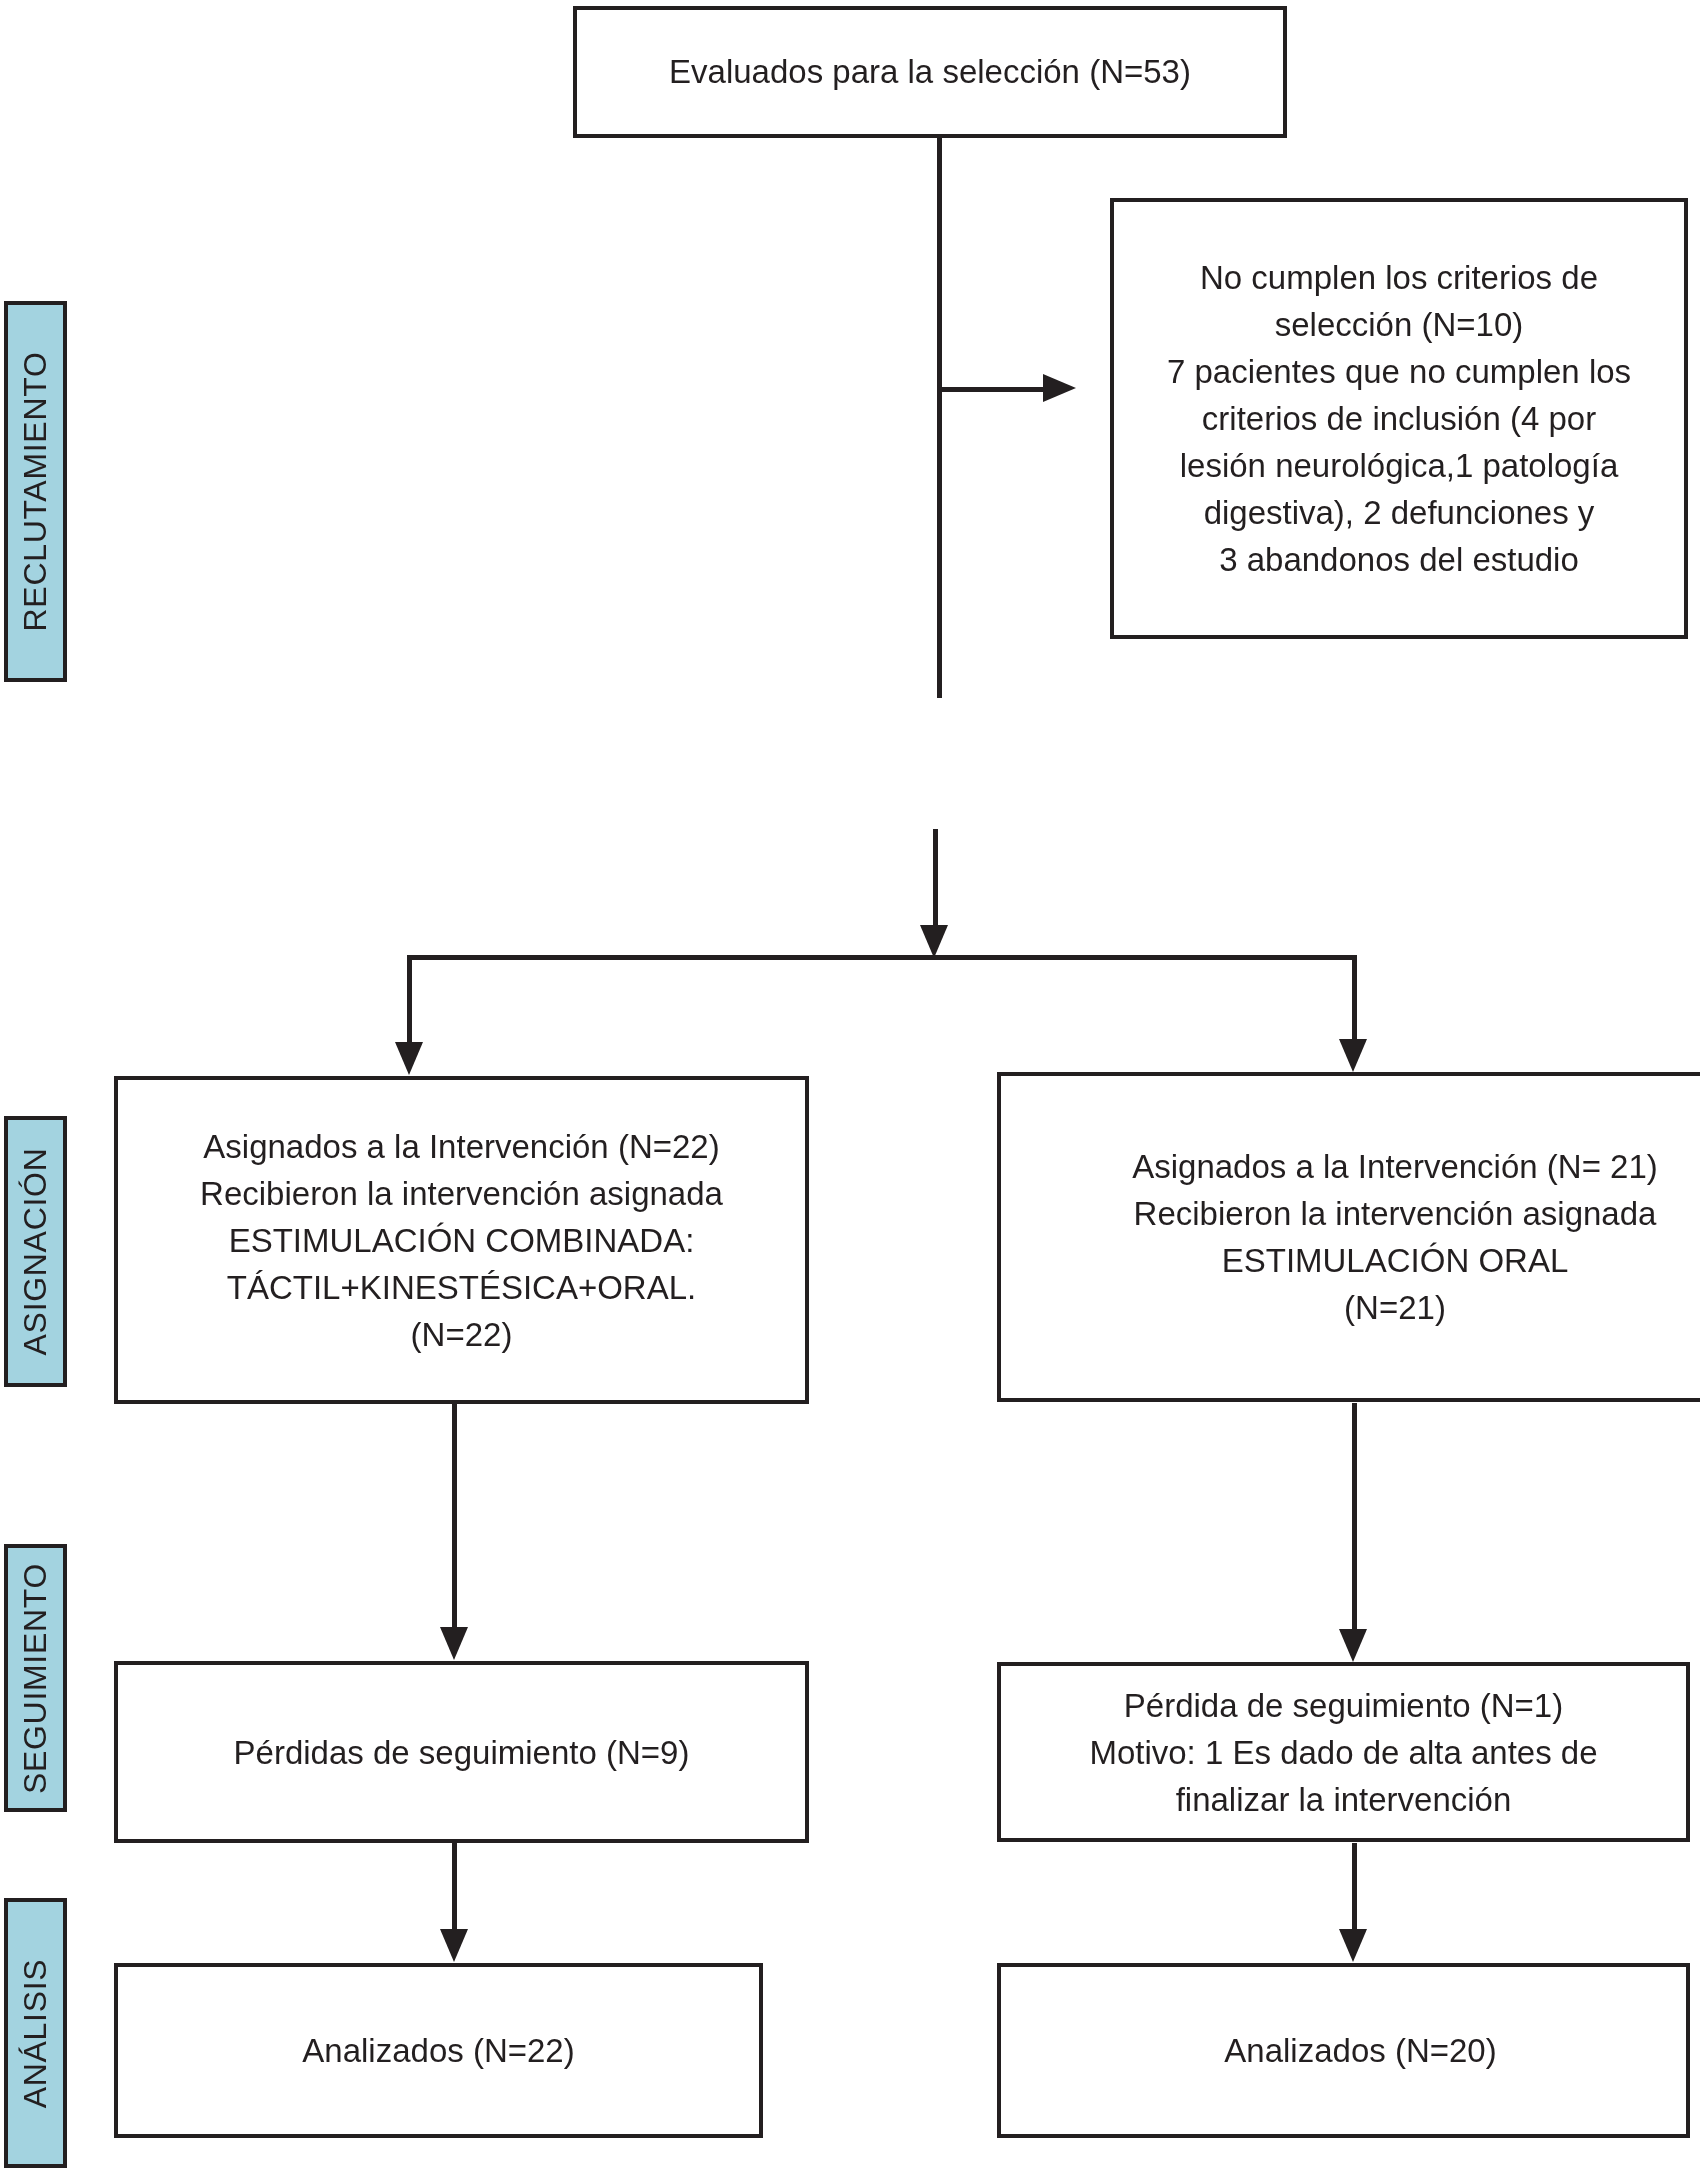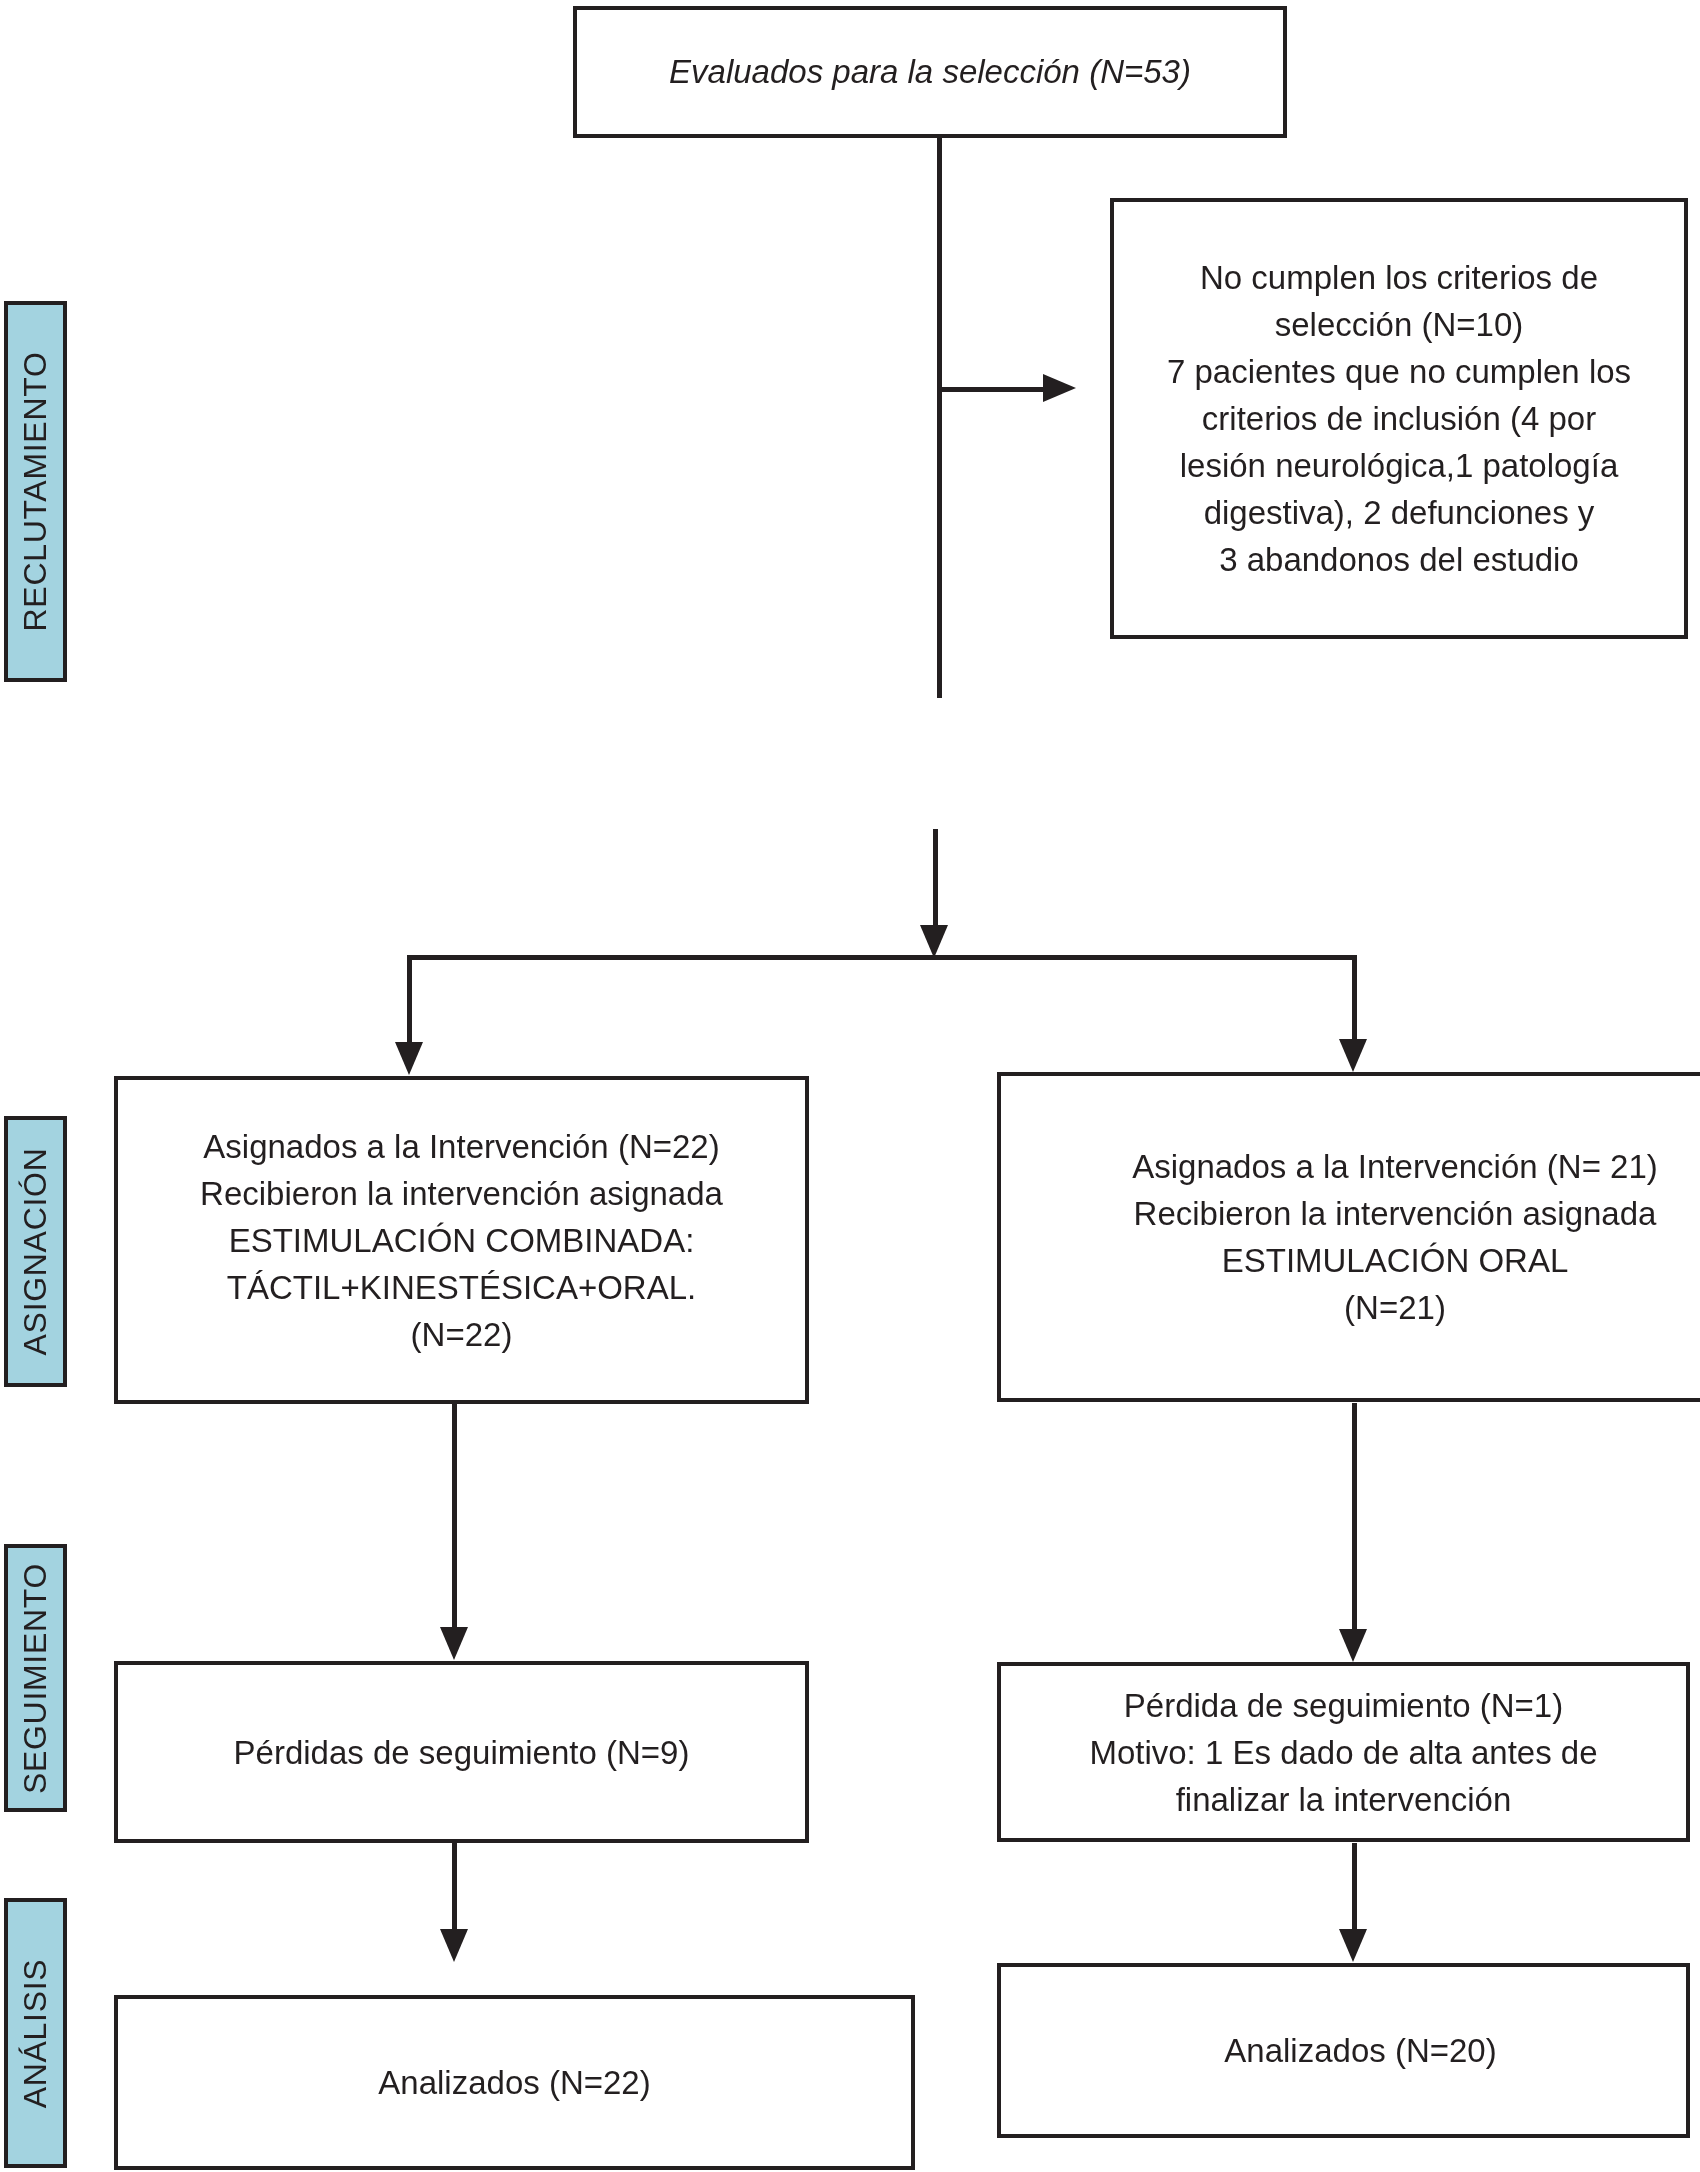--- a/index.html
+++ b/index.html
@@ -112,21 +112,21 @@
 
   <div class="vline" style="left:1352px;top:1403px;height:226px;"></div>
   <div class="arrow-down" style="left:1339px;top:1629px;"></div>
 
   <div class="vline" style="left:452px;top:1843px;height:87px;"></div>
   <div class="arrow-down" style="left:440px;top:1929px;"></div>
 
   <div class="vline" style="left:1352px;top:1843px;height:87px;"></div>
   <div class="arrow-down" style="left:1339px;top:1929px;"></div>
 
-  <div class="flowbox" style="left:573px;top:5.5px;width:714px;height:132px;font-style:italic;">
+  <div class="flowbox" style="left:573px;top:5.5px;width:714px;height:132px;">
     <span class="txt">Evaluados para la selección (N=53)</span>
   </div>
 
   <div class="flowbox" style="left:1110px;top:198px;width:578px;height:441px;">
     <span class="txt">No cumplen los criterios de
 selección (N=10)
 7 pacientes que no cumplen los
 criterios de inclusión (4 por
 lesión neurológica,1 patología
 digestiva), 2 defunciones y
@@ -152,21 +152,21 @@
   <div class="flowbox" style="left:114px;top:1661px;width:695px;height:182px;">
     <span class="txt">Pérdidas de seguimiento (N=9)</span>
   </div>
 
   <div class="flowbox" style="left:997px;top:1662px;width:693px;height:180px;">
     <span class="txt">Pérdida de seguimiento (N=1)
 Motivo: 1 Es dado de alta antes de
 finalizar la intervención</span>
   </div>
 
-  <div class="flowbox" style="left:114px;top:1963px;width:801px;height:175px;margin-top:32px;">
+  <div class="flowbox" style="left:114px;top:1963px;width:649px;height:175px;">
     <span class="txt">Analizados (N=22)</span>
   </div>
 
   <div class="flowbox" style="left:997px;top:1963px;width:693px;height:175px;padding-left:34px;">
     <span class="txt">Analizados (N=20)</span>
   </div>
 
 </div>
 
 

